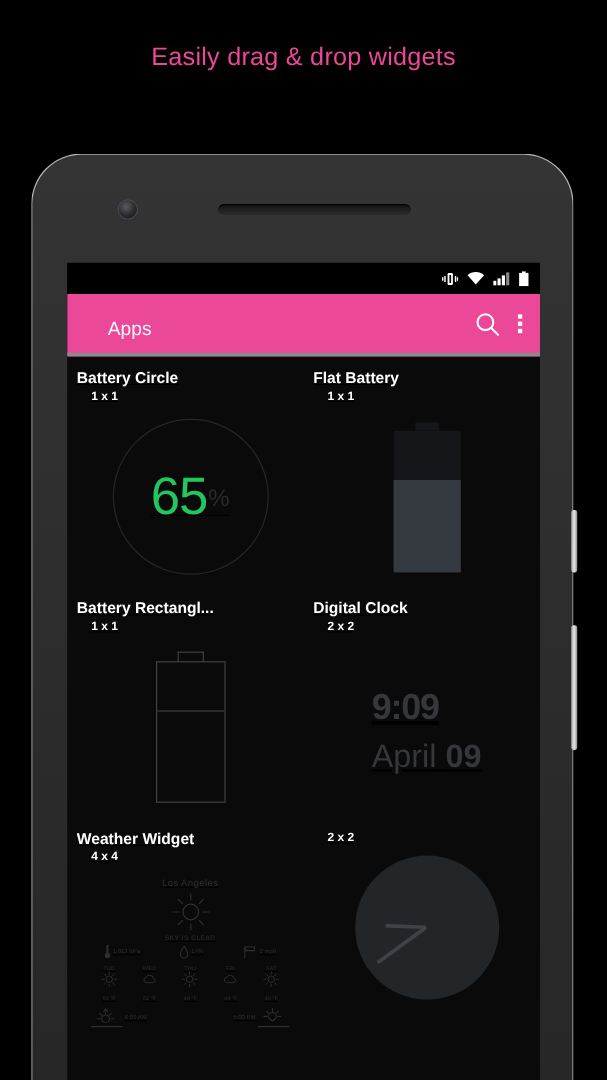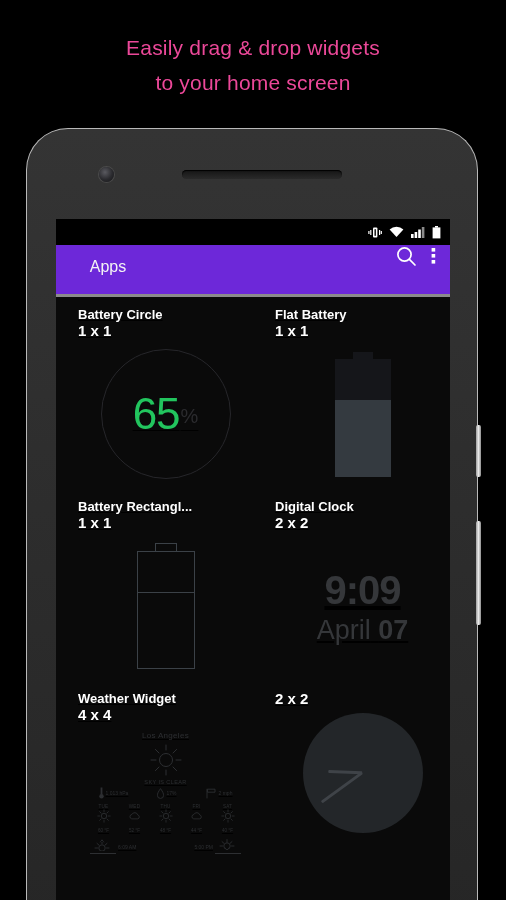--- a/index.html
+++ b/index.html
@@ -60,21 +60,21 @@
   
   .statusbar {
     height:26px; background:#000;
     display:flex; align-items:center; justify-content:flex-end;
     padding-right:9px; gap:7px;
   }
   .statusbar svg { display:block; }
 
   
   .tabbar {
-    height:52px; background:#6d28d9; display:flex; align-items:flex-start;
+    height:52px; background:#ec4899; display:flex; align-items:flex-end;
     position:relative;
   }
   .tab {
     height:44px; min-width:104px; padding:0 12px;
     display:flex; align-items:center; justify-content:center;
     color:#f4f4f4; font-size:16px;
   }
   .tab.active {
     background:#8b8b8b;
     border-top-left-radius:7px; border-top-right-radius:7px;
@@ -86,26 +86,26 @@
     padding:0 14px 11px 0;
   }
   .tab-underline {
     position:absolute; left:0; bottom:0; width:100%; height:3px;
     background:#8b8b8b;
   }
 
   
   .grid { padding:0; }
   .wrow { display:flex; }
-  .wcell { width:50%; padding:10px 0 0 22px;text-decoration:underline; }
+  .wcell { width:50%; padding:10px 0 0 8px;text-decoration:underline; }
   .wtitle {
     color:#fff; font-size:13px; font-weight:bold;
     line-height:16px; white-space:nowrap; overflow:hidden;
   }
-  .wsize { color:#fff; font-size:15px; font-weight:bold; line-height:16px; }
+  .wsize { color:#fff; font-size:10px; font-weight:bold; line-height:16px;margin-left:12px; }
   .wpreview {
     height:150px; display:flex; align-items:center; justify-content:center;
   }
   .wpreview.tall { height:190px; align-items:flex-start; padding-top:6px; }
 
   
   .batt-circle {
     width:130px; height:130px; border-radius:50%;
     border:1.5px solid #26262a;
     display:flex; align-items:center; justify-content:center;
@@ -139,23 +139,22 @@
     width:58px; height:118px; border:1.5px solid #3b4147; position:relative;
   }
   .rect-line {
     position:absolute; left:0; bottom:65%; width:100%;
     border-top:1.5px solid #3b4147;
   }
 
   
   .dclock { text-align:left; }
   .dclock .time {
-    color:#35373a; font-size:40px; font-weight:bold; line-height:48px;
+    color:#35373a; font-size:30px; font-weight:bold; line-height:48px;
     letter-spacing:-1px;
-    text-align:center;
   }
   .dclock .date { font-size:27px; line-height:32px; color:#35373a; }
   .dclock .date .m { font-weight:300; }
   .dclock .date .d { font-weight:bold; }
 
   
   .aclock {
     width:120px; height:120px; border-radius:50%;
     background:#232629; position:relative;
   }
@@ -189,21 +188,20 @@
     margin-top:6px; padding:0 6px; font-size:5px;
   }
   .w-sunitem { display:flex; align-items:center; gap:2px; }
   .w-sunitem .ln { border-bottom:1px solid #2d2f32; width:26px; padding-bottom:1px; }
 </style>
 </head>
 <body>
 
 <div class="promo">
   <div>Easily drag &amp; drop widgets</div>
-  <div>to your home screen</div>
 </div>
 
 <div class="phone">
   <div class="cam"></div>
   <div class="speaker"></div>
   <div class="btn-power"></div>
   <div class="btn-vol"></div>
 
   <div class="screen">
 
@@ -304,21 +302,21 @@
           </div>
         </div>
         <div class="wcell">
           <div class="wtitle">Digital Clock</div>
           <div class="wsize">2 x 2</div>
           <div class="wpreview">
             <div class="dclock">
               <div class="time">9:09</div>
               <div class="date">
                 <span class="m">April</span>
-                <span class="d">07</span>
+                <span class="d">09</span>
               </div>
             </div>
           </div>
         </div>
       </div>
 
       <div class="wrow">
         <div class="wcell">
           <div class="wtitle">Weather Widget</div>
           <div class="wsize">4 x 4</div>

